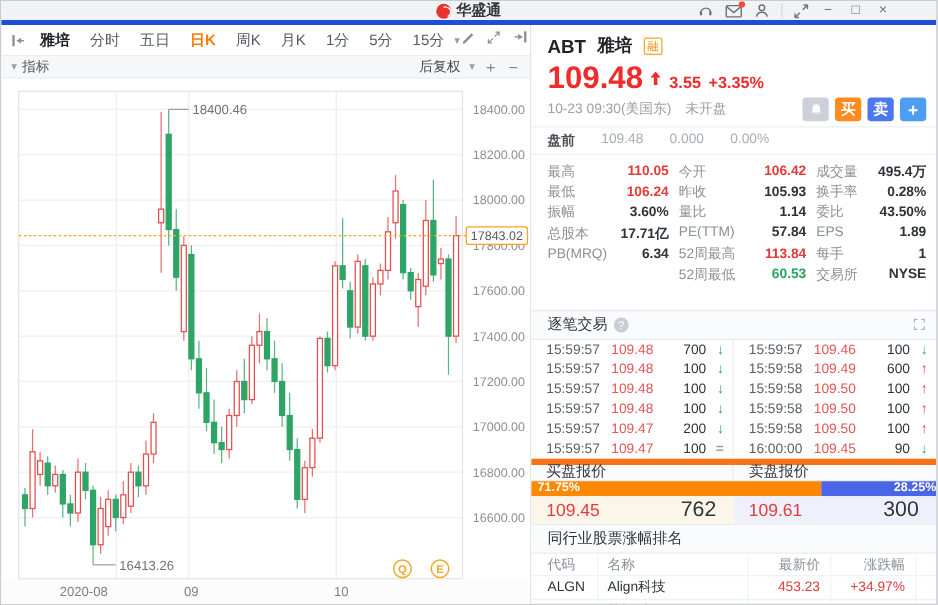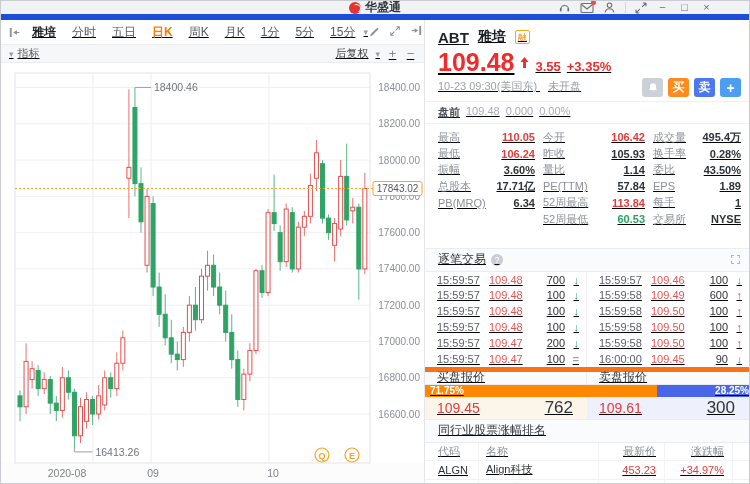--- a/index.html
+++ b/index.html
@@ -1,30 +1,30 @@
 <!DOCTYPE html>
 <html><head>
 <meta charset="utf-8">
 <style>
   * { margin:0; padding:0; box-sizing:border-box; }
   body { font-family:"Liberation Sans","DejaVu Sans",sans-serif; background:#888; }
   .window { width:750px; height:484px; background:#fff; border:1px solid #c9ccd1; position:relative; overflow:hidden; }
   
-  .titlebar { height:19px; background:#f1f2f4; border-bottom:6px solid #1d4ed8; position:relative; display:flex; align-items:center; }
+  .titlebar { height:19px; background:#f1f2f4; border-bottom:4px solid #1d4ed8; position:relative; display:flex; align-items:center; }
   .tb-logo { position:absolute; left:50%; transform:translateX(-50%); display:flex; align-items:center; gap:4px; font-size:12px; font-weight:bold; color:#33373d; }
   .logo-mark { width:12px; height:12px; border-radius:50%; background:#e8322e; position:relative; }
   .logo-mark::after { content:""; position:absolute; left:2.5px; top:2.5px; width:7px; height:7px; border:1.6px solid #fff; border-left-color:transparent; border-bottom-color:transparent; border-radius:50%; transform:rotate(20deg); }
   .tb-icons { position:absolute; right:36px; display:flex; align-items:center; gap:9px; color:#6b7078; }
   .tb-icons svg { display:block; }
   .tb-sep { width:1px; height:11px; background:#d3d6da; }
   .wbtn { font-size:11px; line-height:11px; color:#6b7078; width:13px; text-align:center; }
   .mail-wrap { position:relative; }
   .mail-dot { position:absolute; right:-2px; top:-2px; width:5px; height:5px; border-radius:50%; background:#f5483c; }
   
-  .main { display:flex; height:464px;text-decoration:underline; }
+  .main { display:flex; height:464px; }
   .left { width:424px; border-right:1px solid #e3e5e8; display:flex; flex-direction:column; }
   .right { flex:1; overflow:hidden; position:relative; font-size:11px; }
   
   .tabrow { height:25px; display:flex; align-items:center; border-bottom:1px solid #eaecee; padding:0 7px; }
   .tabs { display:flex; align-items:center; }
   .tab { padding:0 8px; font-size:12px; color:#555a61; white-space:nowrap; }
   .tab.stockname { font-weight:bold; color:#1f2328; padding-left:7px; }
   .tab.active { color:#ff7a00; font-weight:bold; }
   .caret { color:#9aa0a7; font-size:9px; }
   .tab-icons { margin-left:auto; display:flex; align-items:center; gap:9px; }
@@ -43,21 +43,21 @@
   .price-row { padding:3px 8px 0 13px; display:flex; align-items:baseline; gap:6px; }
   .big-price { font-size:25px; font-weight:bold; color:#f02b2b; line-height:27px; }
   .chg { color:#f02b2b; font-weight:bold; font-size:13px; }
   .date-row { padding:3px 8px 0 13px; color:#9aa0a8; font-size:11px; height:19px; }
   .action-btns { position:absolute; right:8px; top:58px; display:flex; gap:5px; }
   .abtn { height:19px; min-width:21px; border-radius:3px; color:#fff; font-size:12px; font-weight:bold; display:flex; align-items:center; justify-content:center; padding:0 4px; }
   .abtn.bell { background:#ccd1d9; }
   .abtn.buy { background:#ff8a1e; }
   .abtn.sell { background:#4b77f0; }
   .abtn.plus { background:#4d9ef2; font-size:14px; }
-  .pre-row { display:flex; gap:6px; margin-top:6px; padding:3px 8px 3px 13px; border-top:1px solid #edeff1; border-bottom:1px solid #edeff1; color:#a7adb5; font-size:11px; }
+  .pre-row { display:flex; gap:21px; margin-top:6px; padding:3px 8px 3px 13px; border-top:1px solid #edeff1; border-bottom:1px solid #edeff1; color:#a7adb5; font-size:11px; }
   .pre-row .pre-label { color:#4c5157; font-weight:bold; }
   .stats { padding:5px 8px 4px 13px; display:grid; grid-template-columns:97px 102px 1fr; column-gap:8px; }
   .scell { display:flex; justify-content:space-between; align-items:center; height:16.4px; font-size:11px; }
   .sl { color:#8a9097; white-space:nowrap; }
   .sv { font-weight:bold; color:#2e3338; white-space:nowrap; }
   .sv.red { color:#e23b3b; } .sv.green { color:#27a45f; }
   .sec-head { height:24px; background:#fafbfc; border-top:1px solid #eaecef; border-bottom:1px solid #eaecef; display:flex; align-items:center; padding:0 8px 0 13px; color:#33373d; font-size:12px; gap:5px; }
   .help { width:12px; height:12px; border-radius:50%; background:#c9ced6; color:#fff; font-size:9px; display:flex; align-items:center; justify-content:center; }
   .sec-exp { margin-left:auto; display:flex; }
   .ticks { display:flex; }

